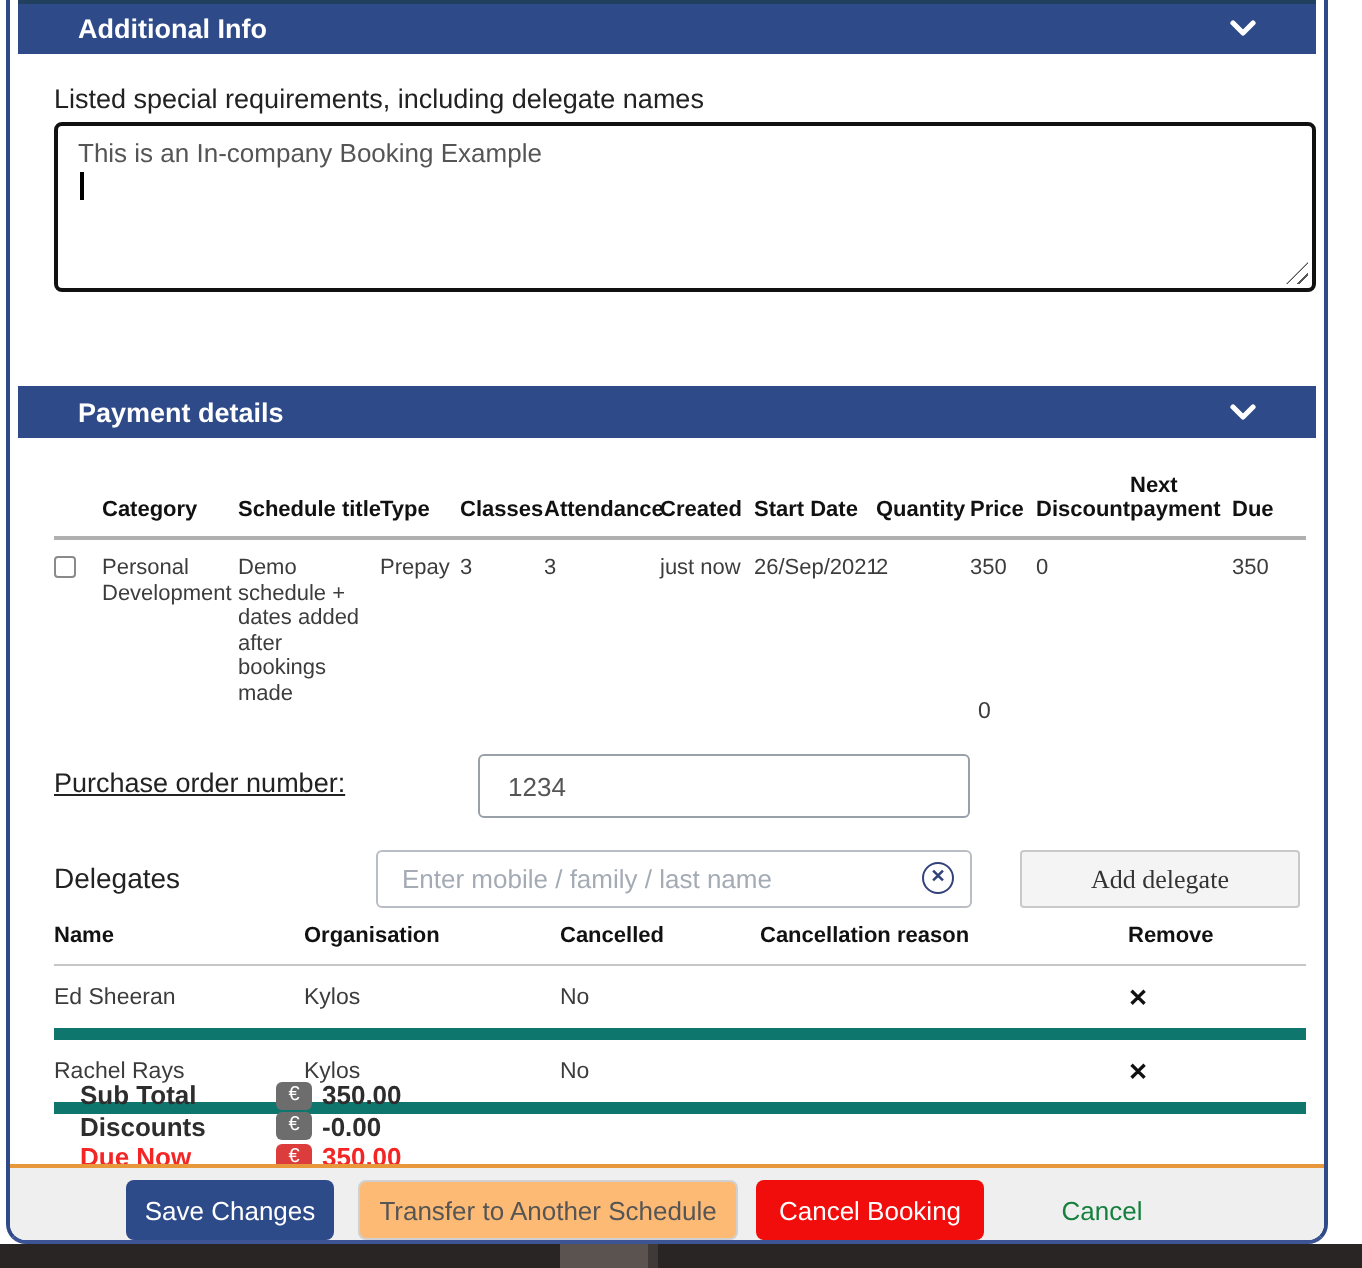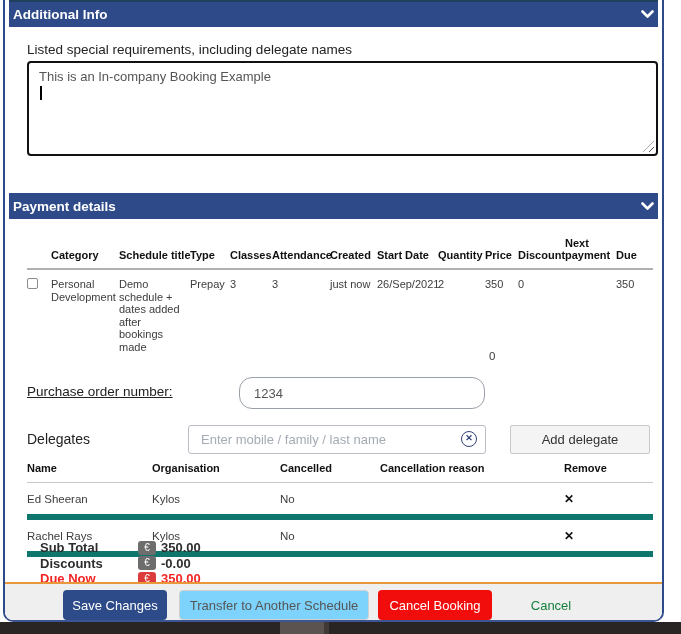--- a/index.html
+++ b/index.html
@@ -4,61 +4,61 @@
 <style>
   * { box-sizing: border-box; margin: 0; padding: 0; }
   html, body { width: 681px; height: 634px; overflow: hidden; background: #fff;
     font-family: "Liberation Sans", sans-serif; }
   .modal { position: absolute; left: 3px; top: 0; width: 661px; height: 622px;
     background: #fff; border-left: 2px solid #2e4a88; border-right: 2px solid #2e4a88;
     border-bottom: 2px solid #3d5494; border-radius: 0 0 10px 10px; overflow: hidden; }
   .top-strip { position: absolute; top: 0; left: 4px; right: 4px; height: 2px; background: #20405e; }
   .section-header { position: absolute; left: 4px; right: 4px; height: 25px;
     background: #2e4a88; color: #fff; font-size: 13.5px; font-weight: bold;
-    display: flex; align-items: center; padding: 0 4px; cursor: pointer; }
+    display: flex; align-items: center; padding: 0 30px; cursor: pointer; }
   .section-header .chev { margin-left: auto; display: flex; align-items: center; }
   .hdr1 { top: 2px; }
   .hdr2 { top: 193px; height: 26px; }
   .req-label { position: absolute; top: 42px; left: 22px; font-size: 13.5px; color: #222; }
-  .fake-textarea { position: absolute; top: 61px; left: 22px; width: 631px; height: 95px;
+  .fake-textarea { position: absolute; top: 61px; left: 22px; width: 631px; height: 85px;
     border: 2px solid #111; border-radius: 4px; padding: 6px 10px; font-size: 13px;
     color: #555; background: #fff; cursor: text; }
   .caret { width: 1.5px; height: 14px; background: #000; margin-top: 2px; margin-left: 1px; }
   .grip { position: absolute; right: 2px; bottom: 2px; width: 11px; height: 11px;
     background: repeating-linear-gradient(135deg, transparent 0 3px, #555 3px 4.2px);
     clip-path: polygon(100% 0, 100% 100%, 0 100%); }
   
   .pay-table { position: absolute; top: 237px; left: 22px; width: 626px;
     border-collapse: collapse; table-layout: fixed; font-size: 11px; color: #3c3c3c; }
   .pay-table th { text-align: left; vertical-align: bottom; font-size: 11px; color: #111;
     padding: 0 2px 7px 0; white-space: nowrap; }
   .pay-table th.wrap { white-space: normal; }
   .pay-table thead tr { border-bottom: 2px solid #b0b0b0; }
   .pay-table td { vertical-align: top; padding: 8px 6px 0 0; line-height: 12.5px; }
   .checkbox { display: inline-block; width: 11px; height: 11px; border: 1px solid #8a8a8a;
     border-radius: 2px; background: #fff; cursor: pointer; }
   .loose-zero { position: absolute; top: 350px; left: 484px; font-size: 11.5px; color: #3c3c3c; }
   
   .po-label { position: absolute; top: 384px; left: 22px; font-size: 13.5px; color: #222; text-decoration: underline; }
   .po-input { position: absolute; top: 377px; left: 234px; width: 246px; height: 31px;
-    border: 1px solid #9aa0a8; border-radius: 13px; padding: 15px 14px; font-size: 13px;
+    border: 1px solid #9aa0a8; border-radius: 3px; padding: 15px 14px; font-size: 13px;
     color: #555; font-family: "Liberation Sans", sans-serif; }
   
   .del-label { position: absolute; top: 431px; left: 22px; font-size: 14px; color: #222; }
   .del-search-wrap { position: absolute; top: 425px; left: 183px; width: 298px; height: 29px; }
   .del-search { width: 100%; height: 100%; border: 1px solid #b9bdc4; border-radius: 3px;
     padding: 0 30px 0 12px; font-size: 13px; color: #444;
     font-family: Liberation Sans, sans-serif; }
   .del-search::placeholder { color: #a4abb5; }
   .clear-btn { position: absolute; right: 9px; top: 6px; width: 16px; height: 16px;
     border: 1.4px solid #33427a; border-radius: 50%; color: #33427a; font-size: 9px;
     line-height: 13px; text-align: center; cursor: pointer; font-weight: bold; }
   .add-del-btn { position: absolute; top: 425px; left: 505px; width: 140px; height: 29px;
     background: #f4f4f4; border: 1px solid #c9c9c9; border-radius: 2px; font-size: 13px;
-    color: #333; font-family: Liberation Sans, sans-serif; cursor: pointer; }
+    color: #333; font-family: Liberation Serif, serif; cursor: pointer; }
   .del-table { position: absolute; top: 458px; left: 22px; width: 626px;
     border-collapse: collapse; table-layout: fixed; font-size: 11.5px; color: #3c3c3c; }
   .del-table th { text-align: left; font-size: 11px; color: #111; padding: 4px 0 8px 0;
     border-bottom: 1px solid #c6c6c6; white-space: nowrap; }
   .del-table td { padding: 9px 0 8px 0; border-bottom: 6px solid #0f766e; margin-top: 40px; }
   .remove-x { font-weight: bold; font-size: 12px; color: #111; cursor: pointer; }
   
   .totals { position: absolute; top: 540px; left: 35px; font-size: 13px; font-weight: bold;
     color: #2d2d2d; }
   .totals .row { display: flex; align-items: center; height: 15.5px; }
@@ -68,21 +68,21 @@
     border-radius: 3px; margin-right: 5px; font-weight: normal; }
   .row.due { color: #f42525; }
   .row.due .badge { background: #dd3c3c; }
   
   .footer { position: absolute; left: 0; right: 0; bottom: 0; height: 38px;
     background: #efefef; border-top: 2px solid #e8973a; display: flex;
     align-items: flex-end; padding-top: 5px; }
   .footer button { height: 30px; font-size: 13px; border-radius: 4px; cursor: pointer;
     font-family: "Liberation Sans", sans-serif; }
   .btn-save { margin-left: 58px; width: 104px; background: #2d4a89; color: #fff; border: none; }
-  .btn-transfer { margin-left: 12px; width: 190px; background: #7dd3fc; color: #555;
+  .btn-transfer { margin-left: 12px; width: 190px; background: #fdba74; color: #555;
     border: 1px solid #d0d0d0; border-radius: 3px; }
   .btn-cancel-booking { margin-left: 9px; width: 114px; background: #f20d0d; color: #fff; border: none; }
   .btn-cancel { margin-left: 3px; width: 112px; background: transparent; color: #15803d; border: none; }
   
   .bottom-bar { position: absolute; left: 0; top: 622px; width: 681px; height: 12px;
     background: #292524; }
   .scroll-thumb { position: absolute; left: 280px; top: 0; width: 44px; height: 12px;
     background: #5a5350; cursor: grab; }
   .scroll-notch { position: absolute; left: 324px; top: 0; width: 5px; height: 12px;
     background: #3f3a38; }

